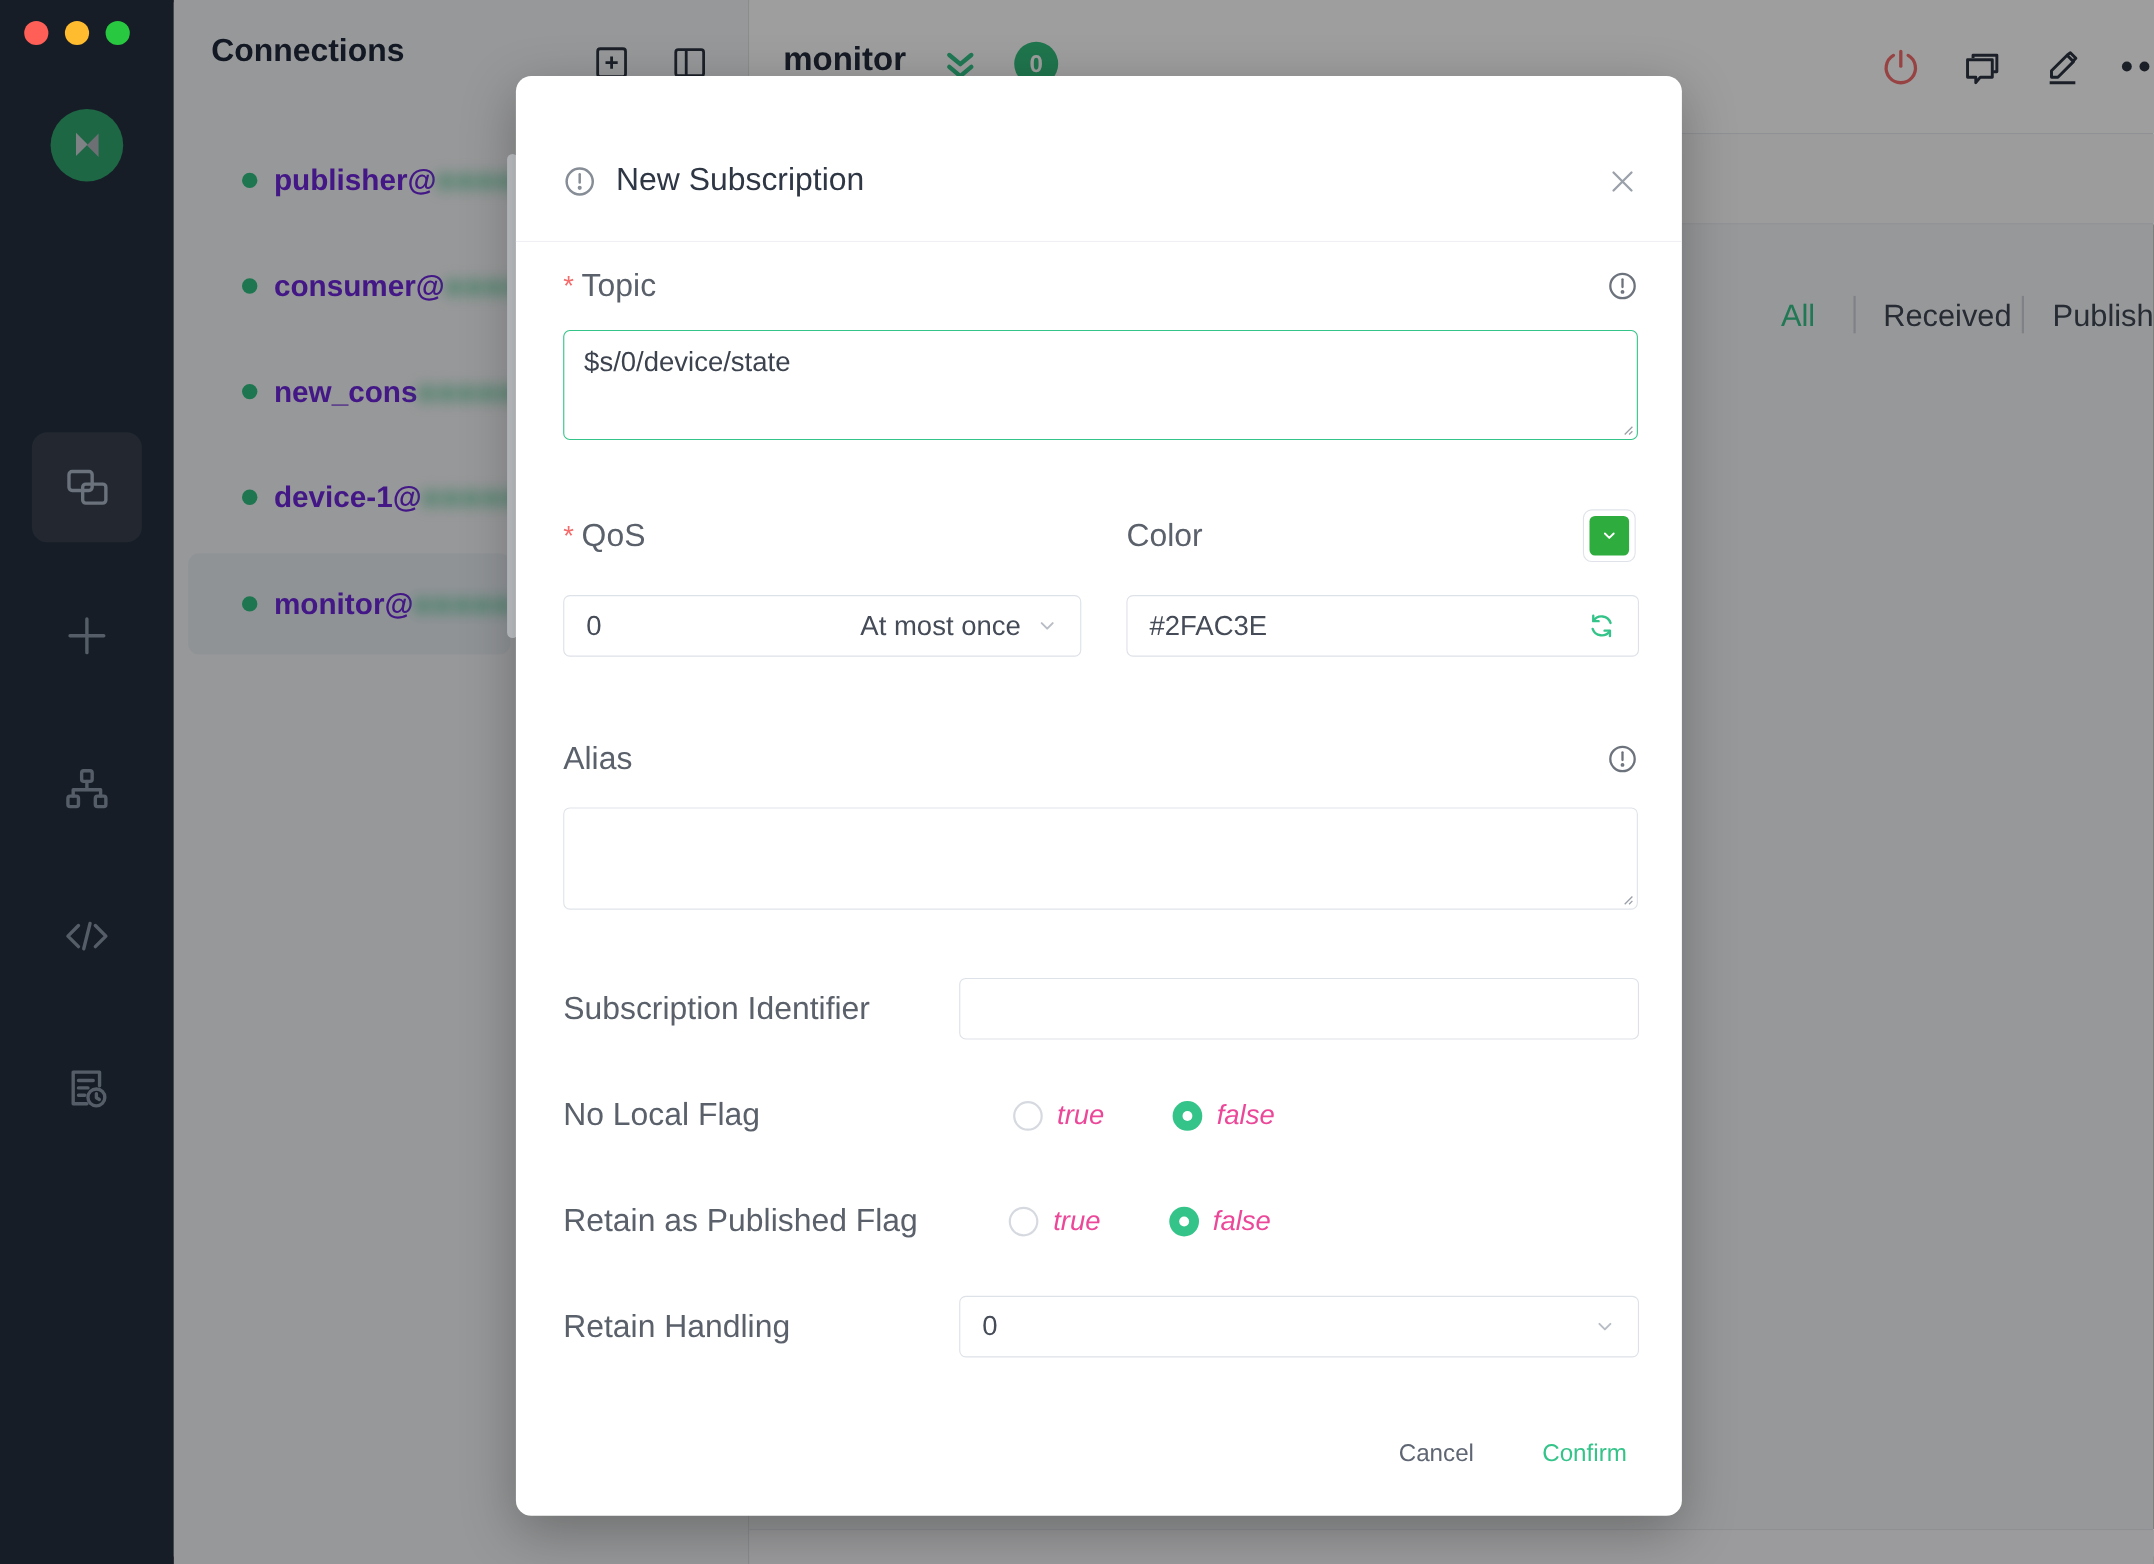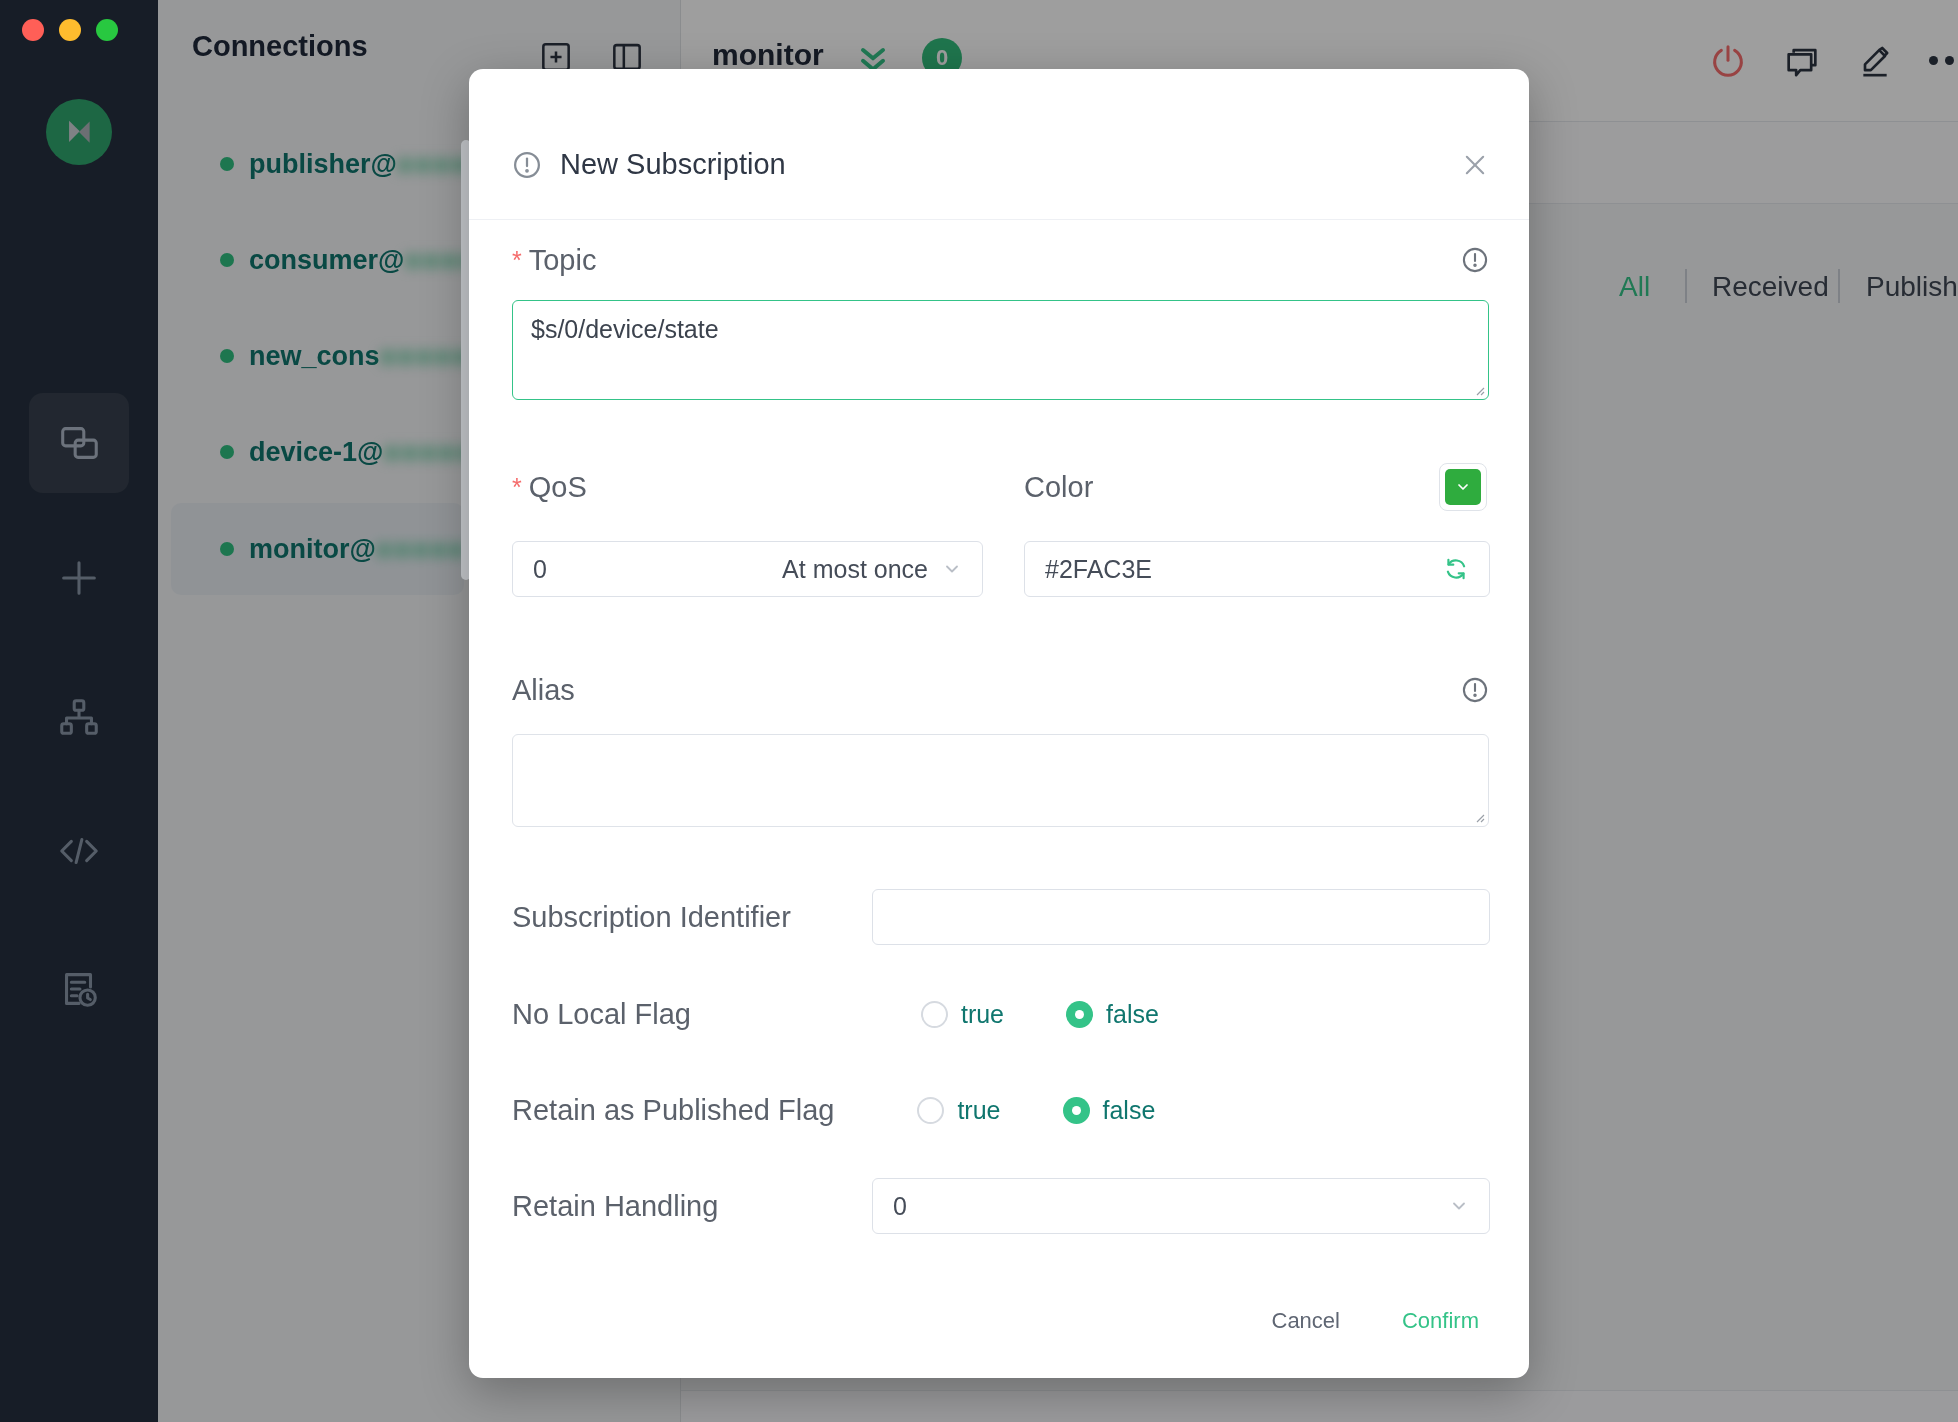--- a/index.html
+++ b/index.html
@@ -20,21 +20,21 @@
 
   
   .panel{position:absolute;left:158px;top:0;width:523px;height:1422px;background:#f4f5f7;
          border-right:1px solid #dfe2e6;}
   .panel-title{position:absolute;left:34px;top:30px;font-size:29px;font-weight:800;color:#20293a;}
   .panel-ic{position:absolute;top:38px;}
   .conn-item{position:absolute;left:13px;width:293px;height:92px;border-radius:10px;
              display:flex;align-items:center;padding-left:49px;}
   .conn-item.active{background:#e9eef3;}
   .conn-dot{width:14px;height:14px;border-radius:50%;background:#2fbf80;flex:0 0 auto;margin-right:15px;}
-  .conn-name{font-size:27px;font-weight:600;color:#0f766e;white-space:nowrap;text-align:center;}
+  .conn-name{font-size:27px;font-weight:600;color:#6d28d9;white-space:nowrap;text-align:center;}
   .conn-masked{font-size:27px;font-weight:600;color:#2fbf80;filter:blur(7px);white-space:nowrap;
                letter-spacing:2px;}
 
   
   .main{position:absolute;left:681px;top:0;right:0;height:1422px;background:#f4f5f7;overflow:hidden;}
   .main-header{position:absolute;left:0;top:0;right:0;height:122px;background:#fff;
                border-bottom:1px solid #e6e9ee;}
   .conn-title{position:absolute;left:31px;top:38px;font-size:30px;font-weight:800;color:#222b3a;}
   .badge{position:absolute;left:241px;top:38px;width:40px;height:40px;border-radius:50%;
          background:#33bd7d;color:#fff;font-size:22px;font-weight:700;
@@ -70,21 +70,21 @@
   .handle{position:absolute;right:3px;bottom:3px;}
   .ctrl{position:absolute;height:56px;background:#fff;border:1px solid #dde1e8;border-radius:6px;
         display:flex;align-items:center;padding:0 20px;font-size:25px;color:#454c58;}
   .swatch{position:absolute;left:970px;top:394px;width:48px;height:48px;background:#fff;
           border:1px solid #dfe3e9;border-radius:8px;display:flex;align-items:center;justify-content:center;}
   .swatch-in{width:36px;height:36px;border-radius:5px;background:#2fac3e;
              display:flex;align-items:center;justify-content:center;}
   .radio{width:27px;height:27px;border-radius:50%;background:#fff;border:2px solid #d6dae0;flex:0 0 auto;}
   .radio.checked{background:#34c388;border:none;display:flex;align-items:center;justify-content:center;}
   .radio-dot{width:9px;height:9px;border-radius:50%;background:#fff;}
-  .radio-lb{font-size:25px;color:#0f766e;margin-left:13px;}
+  .radio-lb{font-size:25px;color:#ec4899;margin-left:13px;font-style:italic;}
   .btn-text{font-size:22px;font-weight:400;}
 </style>
 </head>
 <body>
 
 <div id="app">
 
   <div class="nav">
     <div class="logo">
       <svg width="34" height="34" viewBox="0 0 24 24">

